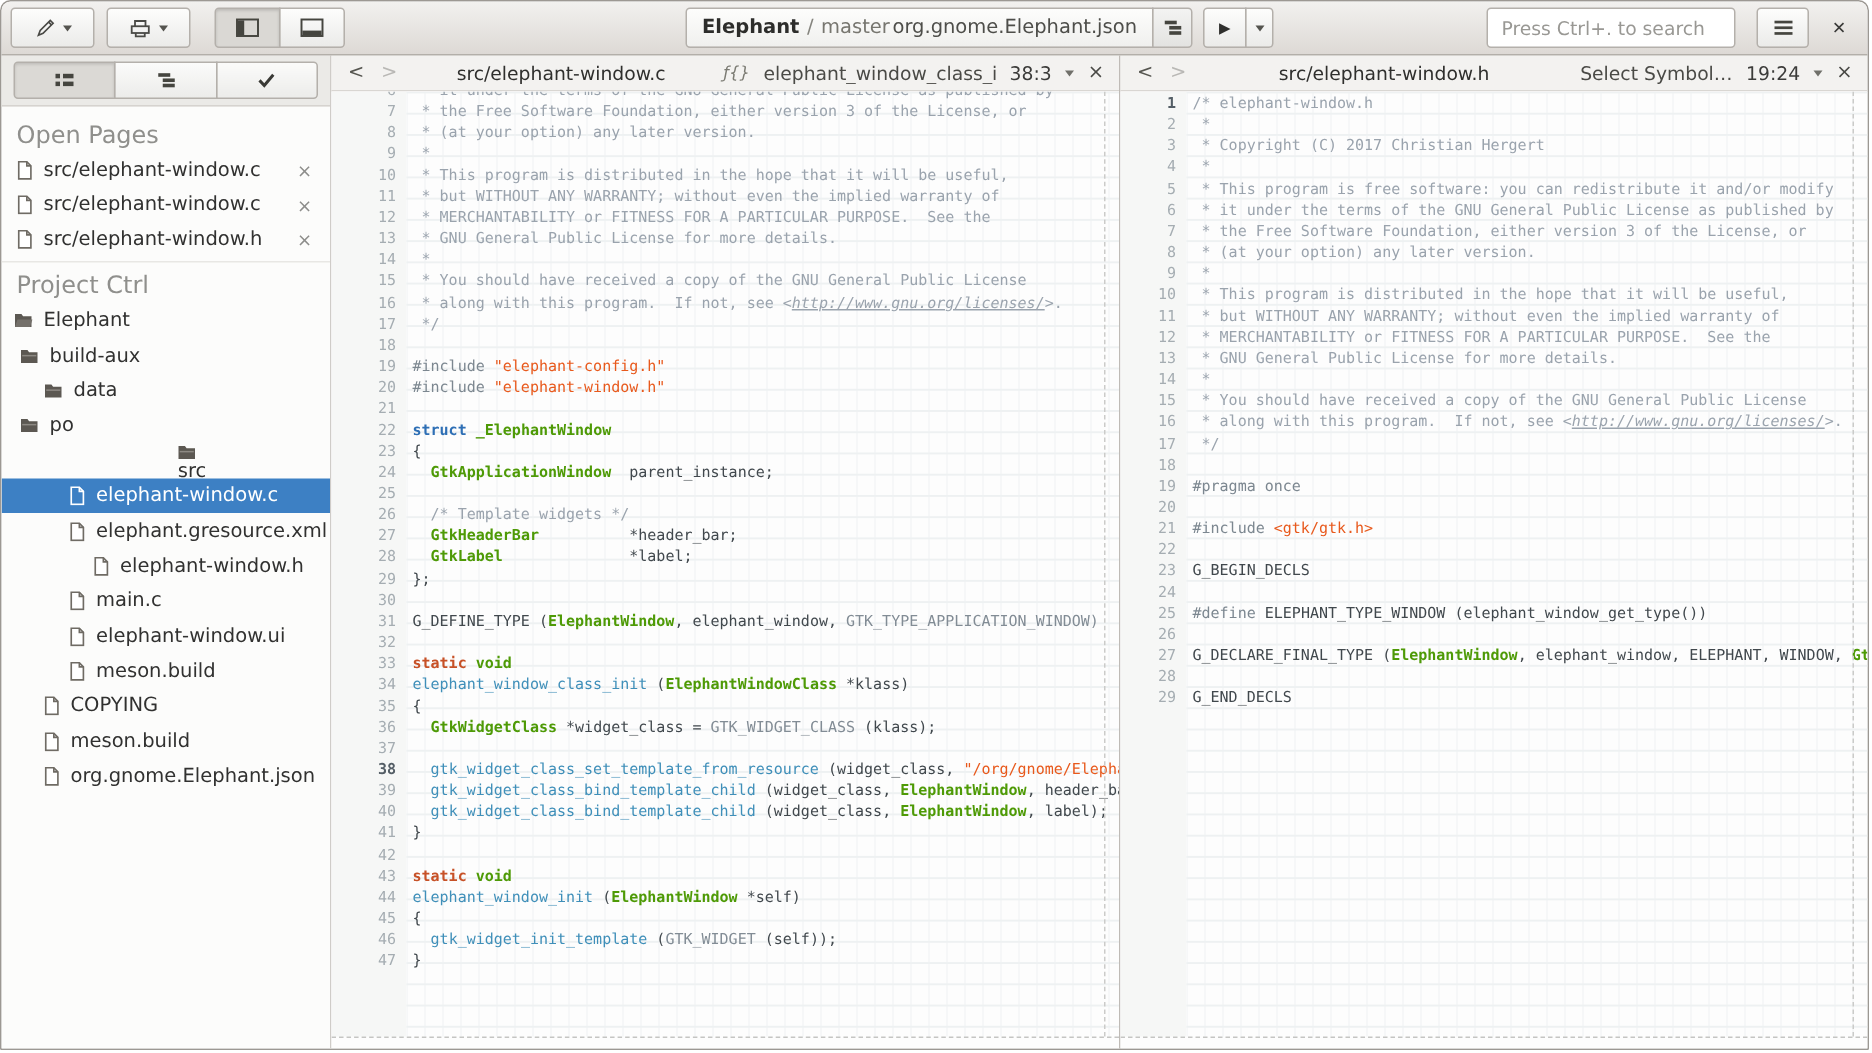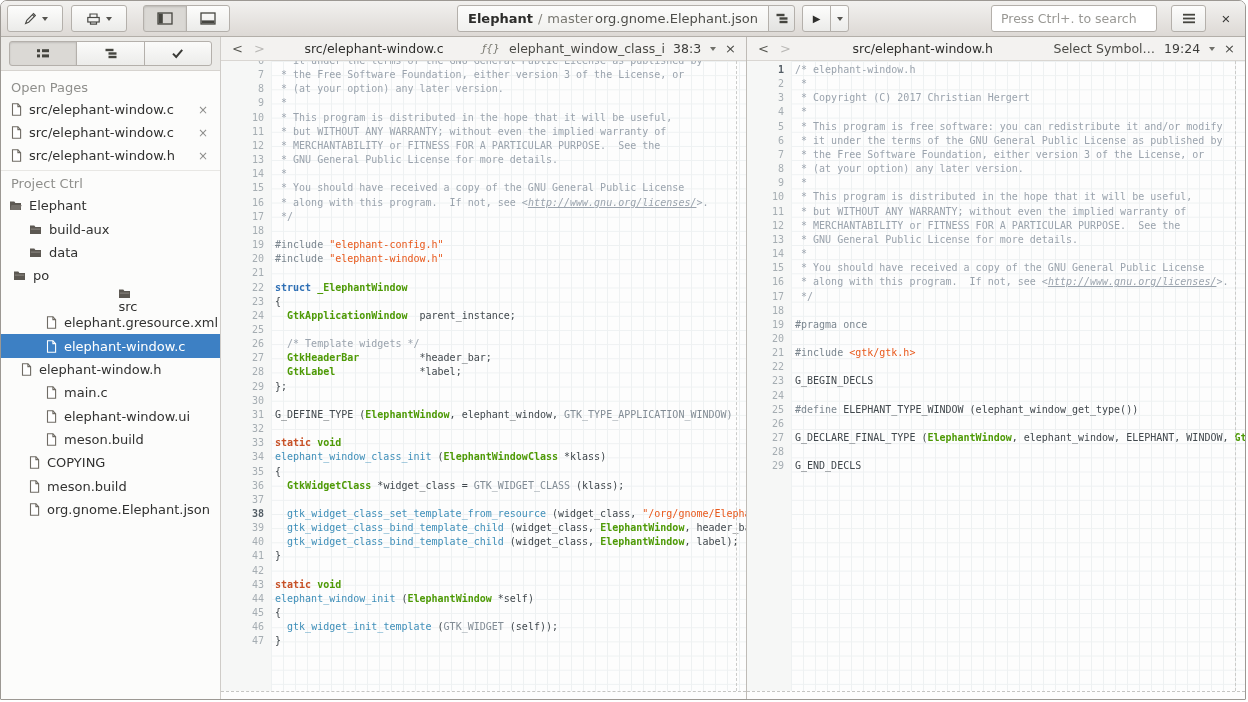--- a/index.html
+++ b/index.html
@@ -55,21 +55,21 @@
                    display:flex;align-items:center;padding:0 8px;}
   .segmented{display:flex;width:100%;}
   .seg{flex:1;height:25px;border:1px solid #b4b0ab;background:linear-gradient(#fbfbfa,#ececea);
        display:flex;align-items:center;justify-content:center;}
   .seg + .seg{margin-left:-1px;}
   .seg:first-child{border-radius:3px 0 0 3px;}
   .seg:last-child{border-radius:0 3px 3px 0;}
   .seg.active{background:#dbd9d5;box-shadow:inset 0 1px 2px rgba(0,0,0,.13);}
 
   .sidebar-content{flex:1;overflow:hidden;padding-top:4px;}
-  .section-label{font-size:13px;color:#8f8f8c;padding:5px 10px 3px;}
+  .section-label{font-size:16px;color:#8f8f8c;padding:5px 10px 3px;}
   .open-page{height:23px;display:flex;align-items:center;padding:0 10px;color:#313130;font-size:13px;}
   .op-label{margin-left:7px;white-space:nowrap;overflow:hidden;}
   .op-close{margin-left:auto;color:#8d8d8b;font-size:12px;padding:0 2px;}
   .sep-line{border-top:1px solid #e8e7e4;margin:3px 0 0;}
   .tree-row{height:23.4px;display:flex;align-items:center;font-size:13px;color:#313130;white-space:nowrap;}
   .tree-row .ti{flex:none;display:flex;}
   .tree-row .tl{margin-left:7px;overflow:hidden;}
   .tree-row.selected{background:#3d80c4;color:#fff;}
 
   
@@ -279,21 +279,21 @@
         <div id="project-tree">
             <div class="tree-row" style="padding-left: 8px;">
               <span class="ti">
                 <svg width="13" height="11" viewBox="0 0 13 11">
                   <path d="M1 10 V1.4 h4.3 l1.1 1.5 H12 V10 Z" fill="#5c5852"></path>
                   <path d="M1 10 L2.6 5 H12.6 L11 10 Z" fill="#74706a"></path>
                 </svg>
               </span>
               <span class="tl">Elephant</span>
             </div>
-            <div class="tree-row" style="padding-left: 28px;">
+            <div class="tree-row" style="padding-left: 12px;">
               <span class="ti">
                 <svg width="13" height="11" viewBox="0 0 13 11">
                   <path d="M1 10 V1.4 h4.3 l1.1 1.5 H12 V10 Z" fill="#5c5852"></path>
                   <rect x="1.8" y="4.6" width="9.4" height="1" fill="#8d8983"></rect>
                 </svg>
               </span>
               <span class="tl">build-aux</span>
             </div>
             <div class="tree-row" style="padding-left: 28px;">
               <span class="ti">
@@ -315,39 +315,39 @@
             </div>
             <div class="tree-row" style="padding-left: 28px; flex-direction: column;">
               <span class="ti">
                 <svg width="13" height="11" viewBox="0 0 13 11">
                   <path d="M1 10 V1.4 h4.3 l1.1 1.5 H12 V10 Z" fill="#5c5852"></path>
                   <rect x="1.8" y="4.6" width="9.4" height="1" fill="#8d8983"></rect>
                 </svg>
               </span>
               <span class="tl">src</span>
             </div>
-            <div class="tree-row" style="padding-left: 45px;">
-              <span class="ti">
-                <svg width="11" height="13" viewBox="0 0 11 13">
-                  <path d="M1.5 0.8 h5.4 L9.6 3.6 V12.2 H1.5 Z" fill="#ffffff" stroke="#6f6b64" stroke-width="1.1"></path>
-                  <path d="M6.9 0.8 V3.6 H9.6" fill="none" stroke="#6f6b64" stroke-width="1.1"></path>
-                </svg>
-              </span>
-              <span class="tl">elephant.gresource.xml</span>
-            </div>
             <div class="tree-row selected" style="padding-left: 45px;">
               <span class="ti">
                 <svg width="11" height="13" viewBox="0 0 11 13">
                   <path d="M1.5 0.8 h5.4 L9.6 3.6 V12.2 H1.5 Z" fill="none" stroke="#ffffff" stroke-width="1.1"></path>
                   <path d="M6.9 0.8 V3.6 H9.6" fill="none" stroke="#ffffff" stroke-width="1.1"></path>
                 </svg>
               </span>
               <span class="tl">elephant-window.c</span>
             </div>
-            <div class="tree-row" style="padding-left: 20px;">
+            <div class="tree-row" style="padding-left: 45px;">
+              <span class="ti">
+                <svg width="11" height="13" viewBox="0 0 11 13">
+                  <path d="M1.5 0.8 h5.4 L9.6 3.6 V12.2 H1.5 Z" fill="#ffffff" stroke="#6f6b64" stroke-width="1.1"></path>
+                  <path d="M6.9 0.8 V3.6 H9.6" fill="none" stroke="#6f6b64" stroke-width="1.1"></path>
+                </svg>
+              </span>
+              <span class="tl">elephant.gresource.xml</span>
+            </div>
+            <div class="tree-row" style="padding-left: 61px;">
               <span class="ti">
                 <svg width="11" height="13" viewBox="0 0 11 13">
                   <path d="M1.5 0.8 h5.4 L9.6 3.6 V12.2 H1.5 Z" fill="#ffffff" stroke="#6f6b64" stroke-width="1.1"></path>
                   <path d="M6.9 0.8 V3.6 H9.6" fill="none" stroke="#6f6b64" stroke-width="1.1"></path>
                 </svg>
               </span>
               <span class="tl">elephant-window.h</span>
             </div>
             <div class="tree-row" style="padding-left: 45px;">
               <span class="ti">

